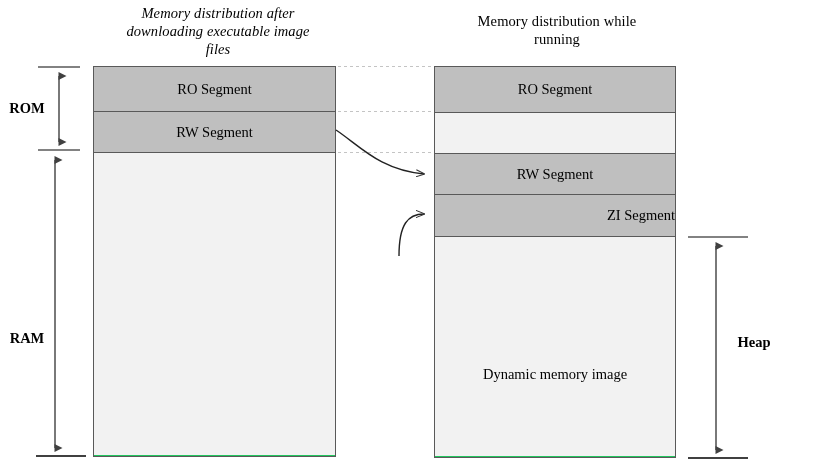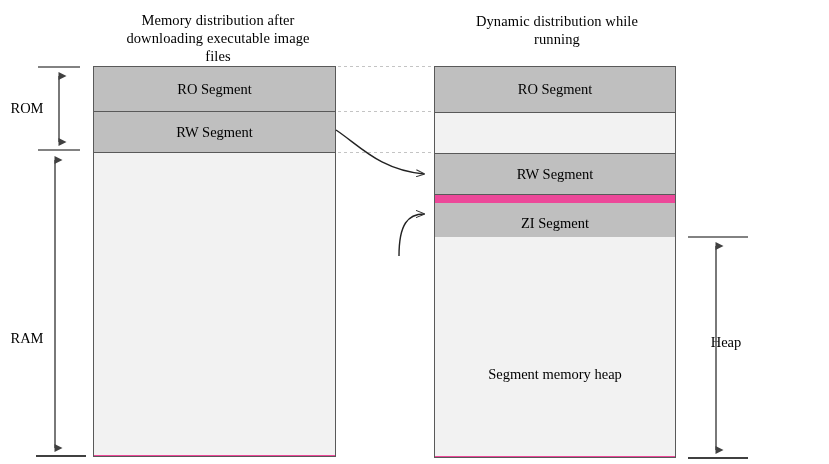--- a/index.html
+++ b/index.html
@@ -28,21 +28,21 @@
     line-height: 18px;
     color: #000;
     letter-spacing: .1px;
   }
 
   
   .mem-col {
     position: absolute;
     box-sizing: border-box;
     border: 1.3px solid #595959;
-    background: #ec4899;
+    background: #22c55e;
   }
   .seg {
     position: absolute;
     left: 0;
     right: 0;
     box-sizing: border-box;
     display: flex;
     align-items: center;
     justify-content: center;
     font-size: 14.5px;
@@ -60,39 +60,40 @@
     background: #f2f2f2;
   }
 
   
   .side-label {
     position: absolute;
     font-size: 14.5px;
     text-align: center;
     line-height: 17px;
     white-space: pre-line;
+    font-weight: bold;
   }
 
   
   #overlay {
     position: absolute;
     left: 0; top: 0;
     width: 829px;
     height: 464px;
     pointer-events: none;
   }
 </style>
 </head>
 <body>
 
 <div id="canvas">
 
-  <div class="title abs" style="left:113px; top:11px; width:210px;">Memory distribution after downloading executable image files</div>
+  <div class="title abs" style="left:113px; top:4px; width:210px;font-style:italic;">Memory distribution after downloading executable image files</div>
 
-  <div class="title abs" style="left:462px; top:12px; width:190px;">Dynamic distribution while running</div>
+  <div class="title abs" style="left:462px; top:12px; width:190px;">Memory distribution while running</div>
 
   <div class="mem-col" id="left-col" style="left:93px; top:66px; width:243px; height:391px;">
 
     <div class="seg filled" style="top:0px; height:45px;">
       <span>RO Segment</span>
     </div>
 
     <div class="seg filled" style="top:45px; height:41px;">
       <span>RW Segment</span>
     </div>
@@ -109,35 +110,35 @@
     </div>
 
     <div class="seg light" style="top:46px; height:41px;">
       <span></span>
     </div>
 
     <div class="seg filled" style="top:87px; height:41px;">
       <span>RW Segment</span>
     </div>
 
-    <div class="seg filled" style="top:136px; height:42px;">
+    <div class="seg filled" style="top:128px; height:42px;justify-content:flex-end;">
       <span>ZI Segment</span>
     </div>
 
     <div class="seg plain" style="top:170px; height:219px;">
-      <span style="position:relative; top:28px;">Segment memory heap</span>
+      <span style="position:relative; top:28px;">Dynamic memory image</span>
     </div>
   </div>
 
   <div class="side-label" style="left:2px; top:100px; width:50px;">ROM</div>
 
   <div class="side-label" style="left:2px; top:314px; width:50px;margin-top:16px;">RAM</div>
 
 
-  <div class="side-label" style="left:686px; top:334px; width:80px;">Heap</div>
+  <div class="side-label" style="left:714px; top:334px; width:80px;">Heap</div>
 
   <svg id="overlay" viewBox="0 0 829 464" xmlns="http://www.w3.org/2000/svg">
 
     <defs>
       <marker id="arrowUp" markerWidth="9" markerHeight="9" refX="4.5" refY="7.5" orient="auto" markerUnits="userSpaceOnUse">
         <path d="M4.5,0 L0.6,8 L8.4,8 Z" fill="#404040"></path>
       </marker>
       <marker id="arrowDown" markerWidth="9" markerHeight="9" refX="4.5" refY="7.5" orient="auto" markerUnits="userSpaceOnUse">
         <path d="M4.5,0 L0.6,8 L8.4,8 Z" fill="#404040"></path>
       </marker>

